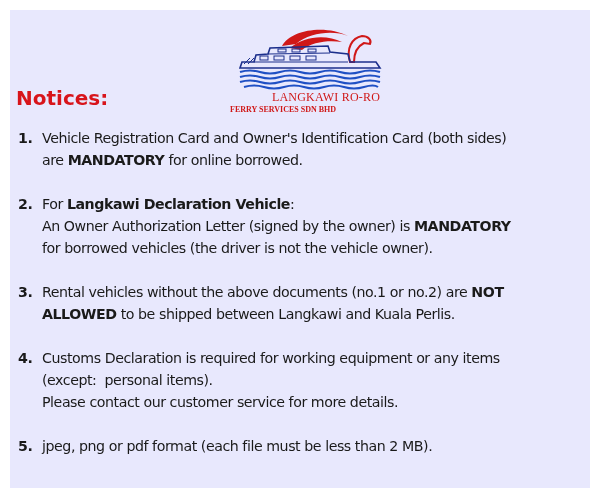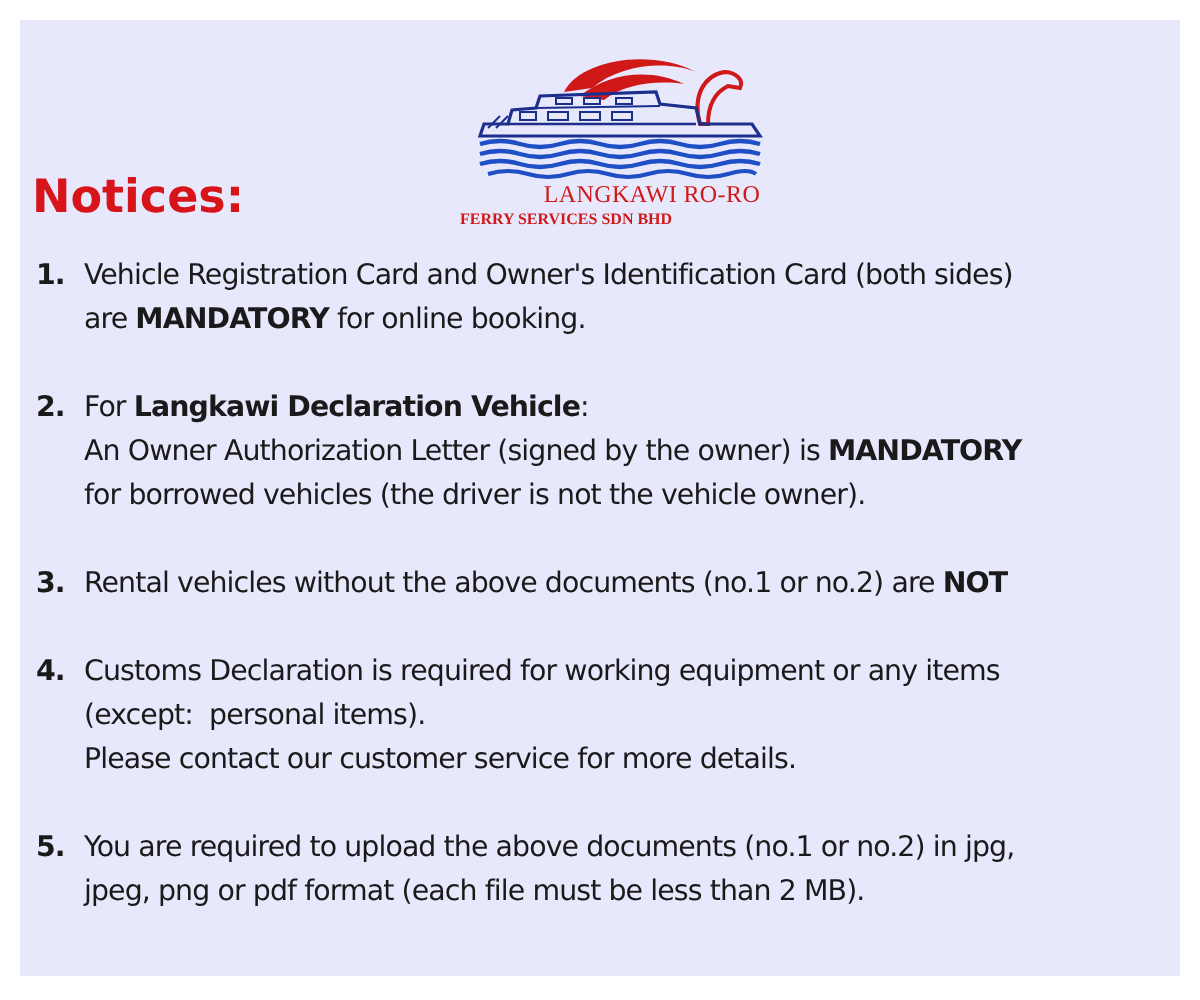--- a/index.html
+++ b/index.html
@@ -21,21 +21,21 @@
       font-family: "Liberation Serif", "DejaVu Serif", serif;
       color: #d01818; font-size: 12px; letter-spacing: 0.2px; white-space: nowrap;
     }
     .logo-line2 {
       position: absolute; left: 0; width: 160px; top: 87px; text-align: left;
       font-family: "Liberation Serif", "DejaVu Serif", serif; font-weight: bold;
       color: #d01818; font-size: 8px; white-space: nowrap;
     }
     .notices-title {
       position: absolute; left: 6px; top: 76px;
-      color: #d8141b; font-weight: bold; font-size: 23px;
+      color: #d8141b; font-weight: bold; font-size: 20px;
       font-family: "DejaVu Sans", sans-serif;
     }
     .list {
       position: absolute; left: 8px; top: 117px; width: 570px;
       font-size: 14.2px; line-height: 22px; color: #1a1a1a;
       letter-spacing: -0.45px;
     }
     .item { position: relative; padding-left: 24px; margin-bottom: 22px; }
     .num { position: absolute; left: 0; top: 0; font-weight: bold; }
     .line { display: block; white-space: nowrap; }
@@ -75,42 +75,42 @@
     <div class="logo-line2">FERRY SERVICES SDN BHD</div>
   </div>
 
   <div class="notices-title">Notices:</div>
 
   <div class="list">
 
     <div class="item">
       <span class="num">1.</span>
       <span class="line"><span>Vehicle Registration Card and Owner's Identification Card (both sides)</span></span>
-      <span class="line"><span>are </span><b>MANDATORY</b><span> for online booking.</span></span>
+      <span class="line"><span>are </span><b>MANDATORY</b><span> for online borrowed.</span></span>
     </div>
 
     <div class="item">
       <span class="num">2.</span>
       <span class="line"><span>For </span><b>Langkawi Declaration Vehicle</b><span>:</span></span>
       <span class="line"><span>An Owner Authorization Letter (signed by the owner) is </span><b>MANDATORY</b></span>
       <span class="line"><span>for borrowed vehicles (the driver is not the vehicle owner).</span></span>
     </div>
 
     <div class="item">
       <span class="num">3.</span>
       <span class="line"><span>Rental vehicles without the above documents (no.1 or no.2) are </span><b>NOT</b></span>
+      <span class="line"><b>ALLOWED</b><span> to be shipped between Langkawi and Kuala Perlis.</span></span>
     </div>
 
     <div class="item">
       <span class="num">4.</span>
       <span class="line"><span>Customs Declaration is required for working equipment or any items</span></span>
       <span class="line" style="white-space:pre"><span>(except:  personal items).</span></span>
       <span class="line"><span>Please contact our customer service for more details.</span></span>
     </div>
 
     <div class="item">
       <span class="num">5.</span>
-      <span class="line"><span>You are required to upload the above documents (no.1 or no.2) in jpg,</span></span>
       <span class="line"><span>jpeg, png or pdf format (each file must be less than 2 MB).</span></span>
     </div>
 
   </div>
 </div>
 
 </body></html>

